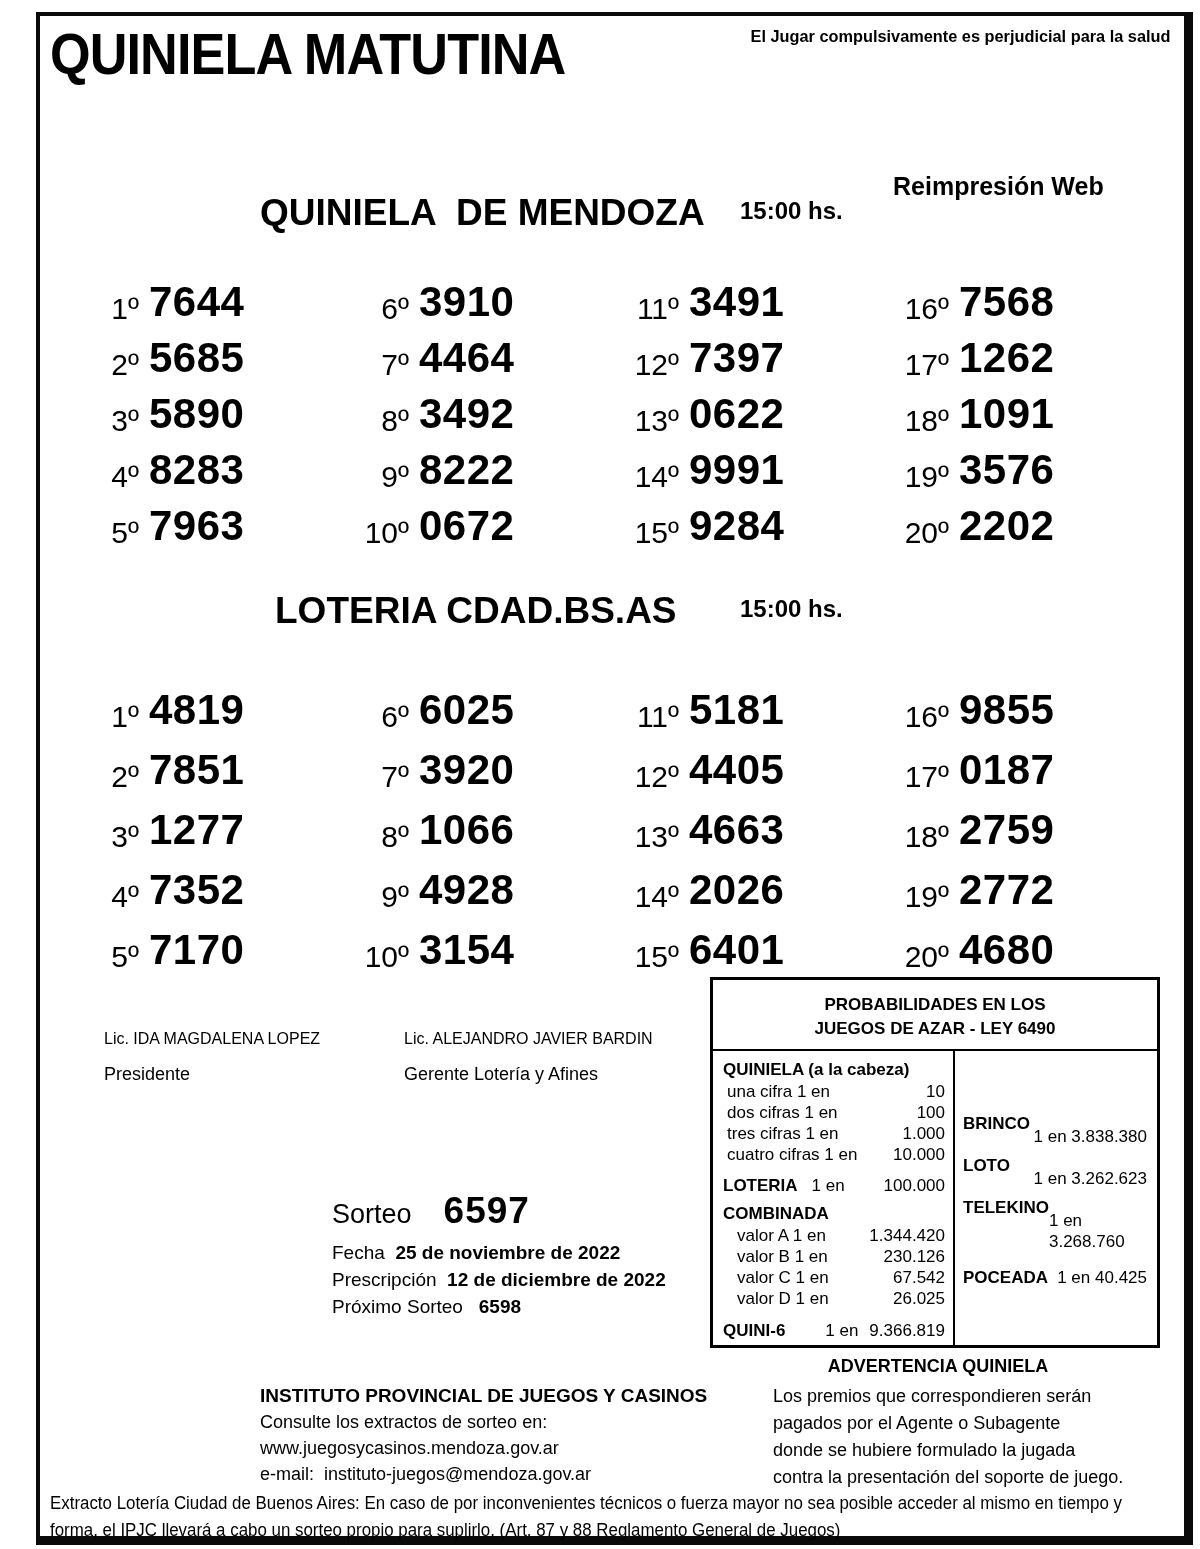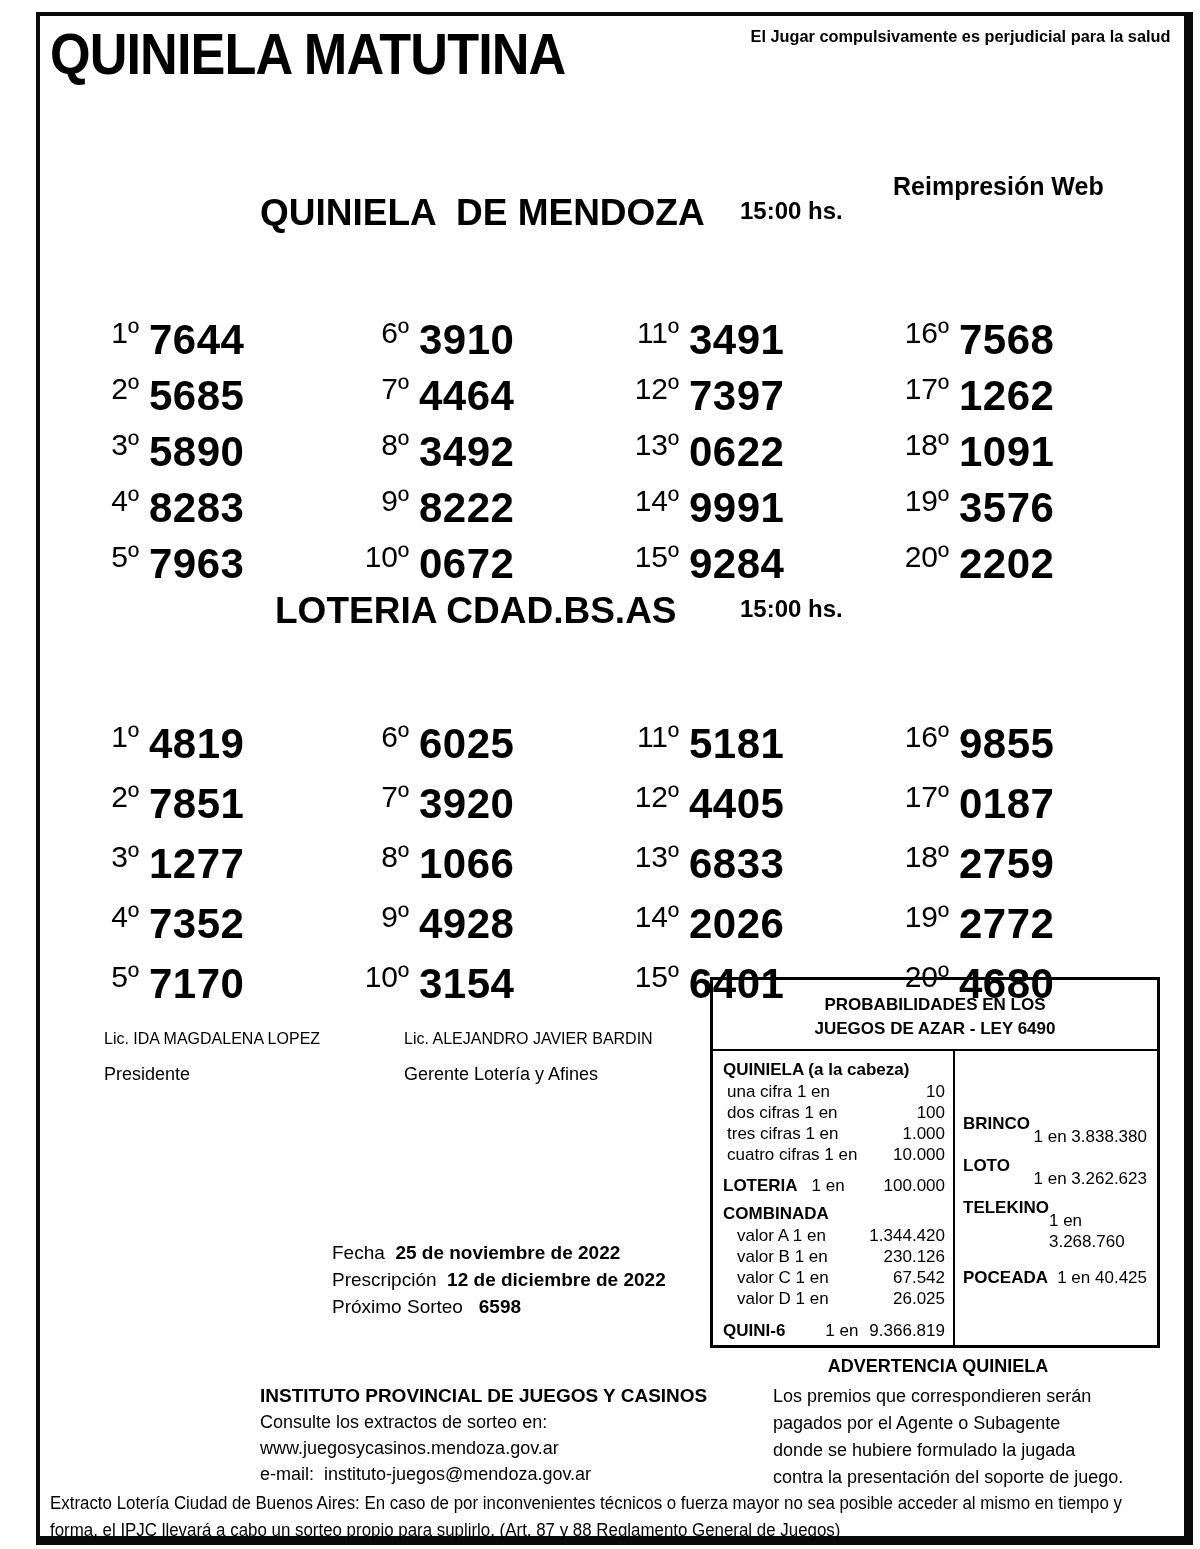--- a/index.html
+++ b/index.html
@@ -31,21 +31,21 @@
   .time-label { position:absolute; font-size:24px; font-weight:bold; white-space:nowrap; }
   .time-mendoza { left:740px; top:197px; }
   .time-bsas { left:740px; top:595px; }
 
   .results {
     position:absolute; left:85px; display:grid;
     grid-auto-flow:column; grid-auto-columns:270px;
   }
   .grid-mendoza { top:270px; grid-template-rows:repeat(5, 56px); }
   .grid-bsas { top:674px; grid-template-rows:repeat(5, 60px); }
-  .rcell { display:flex; align-items:flex-start;margin-top:46px; }
+  .rcell { display:flex; align-items:flex-end;margin-top:46px; }
   .rpos { width:54px; text-align:right; font-size:30px; flex:0 0 auto; }
   .rnum { margin-left:10px; font-size:42px; font-weight:bold; letter-spacing:0.5px; }
 
   .sig-name { position:absolute; font-size:16px; white-space:nowrap; }
   .sig-role { position:absolute; font-size:18px; white-space:nowrap; }
   .sig1-name { left:104px; top:1030px; } .sig1-role { left:104px; top:1064px; }
   .sig2-name { left:404px; top:1030px; } .sig2-role { left:404px; top:1064px; }
 
   .sorteo-row { position:absolute; left:332px; top:1190px; display:flex; align-items:baseline; }
   .sorteo-label { font-size:27px; }
@@ -233,21 +233,21 @@
       <div class="rcell">
         <span class="rpos">11º</span>
         <span class="rnum">5181</span>
       </div>
       <div class="rcell">
         <span class="rpos">12º</span>
         <span class="rnum">4405</span>
       </div>
       <div class="rcell">
         <span class="rpos">13º</span>
-        <span class="rnum">6833</span>
+        <span class="rnum">4663</span>
       </div>
       <div class="rcell">
         <span class="rpos">14º</span>
         <span class="rnum">2026</span>
       </div>
       <div class="rcell">
         <span class="rpos">15º</span>
         <span class="rnum">6401</span>
       </div>
       <div class="rcell">
@@ -270,20 +270,24 @@
         <span class="rpos">20º</span>
         <span class="rnum">4680</span>
       </div>
     </div>
 
   <div class="sig-name sig1-name">Lic. IDA MAGDALENA LOPEZ</div>
   <div class="sig-role sig1-role">Presidente</div>
   <div class="sig-name sig2-name">Lic. ALEJANDRO JAVIER BARDIN</div>
   <div class="sig-role sig2-role">Gerente Lotería y Afines</div>
 
+  <div class="sorteo-row">
+    <span class="sorteo-label">Sorteo</span>
+    <span class="sorteo-num">6597</span>
+  </div>
   <div class="info-row info-fecha"><span>Fecha  </span><b>25 de noviembre de 2022</b></div>
   <div class="info-row info-presc"><span>Prescripción  </span><b>12 de diciembre de 2022</b></div>
   <div class="info-row info-prox"><span>Próximo Sorteo   </span><b>6598</b></div>
 
   <div class="pbox">
     <div class="pbox-head">
       <div>PROBABILIDADES EN LOS</div>
       <div>JUEGOS DE AZAR - LEY 6490</div>
     </div>
     <div class="pbox-body">

